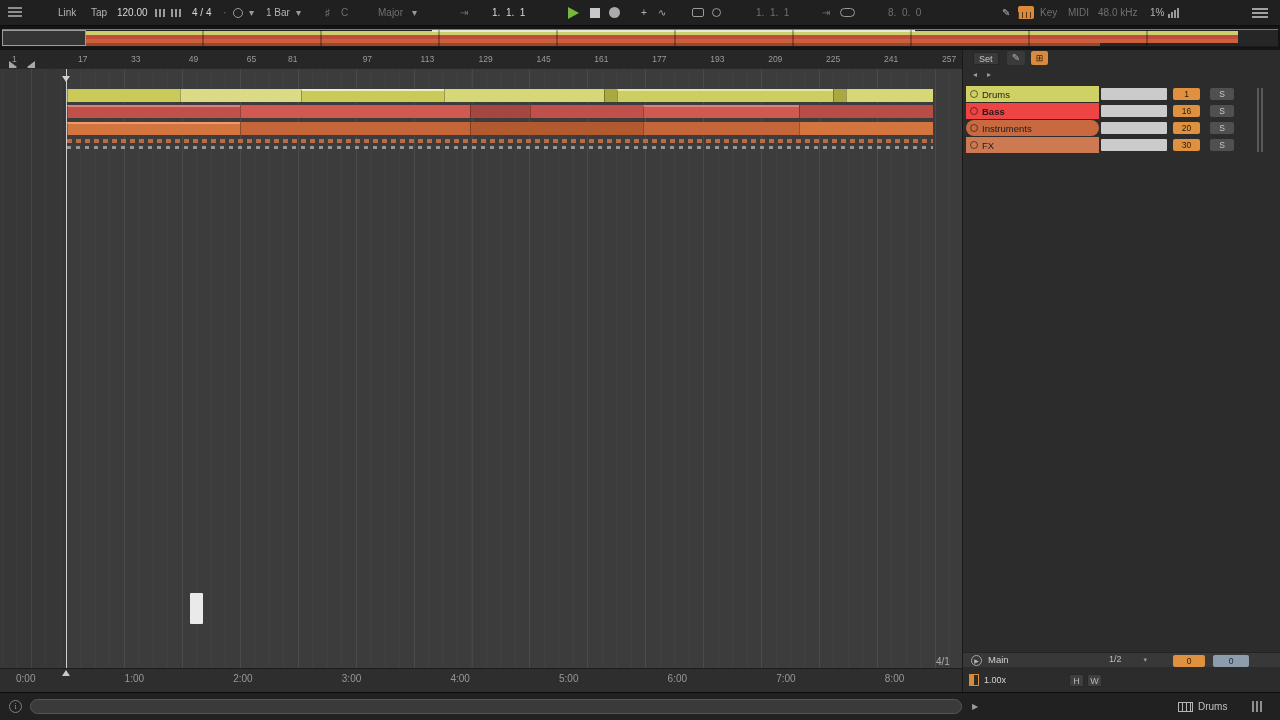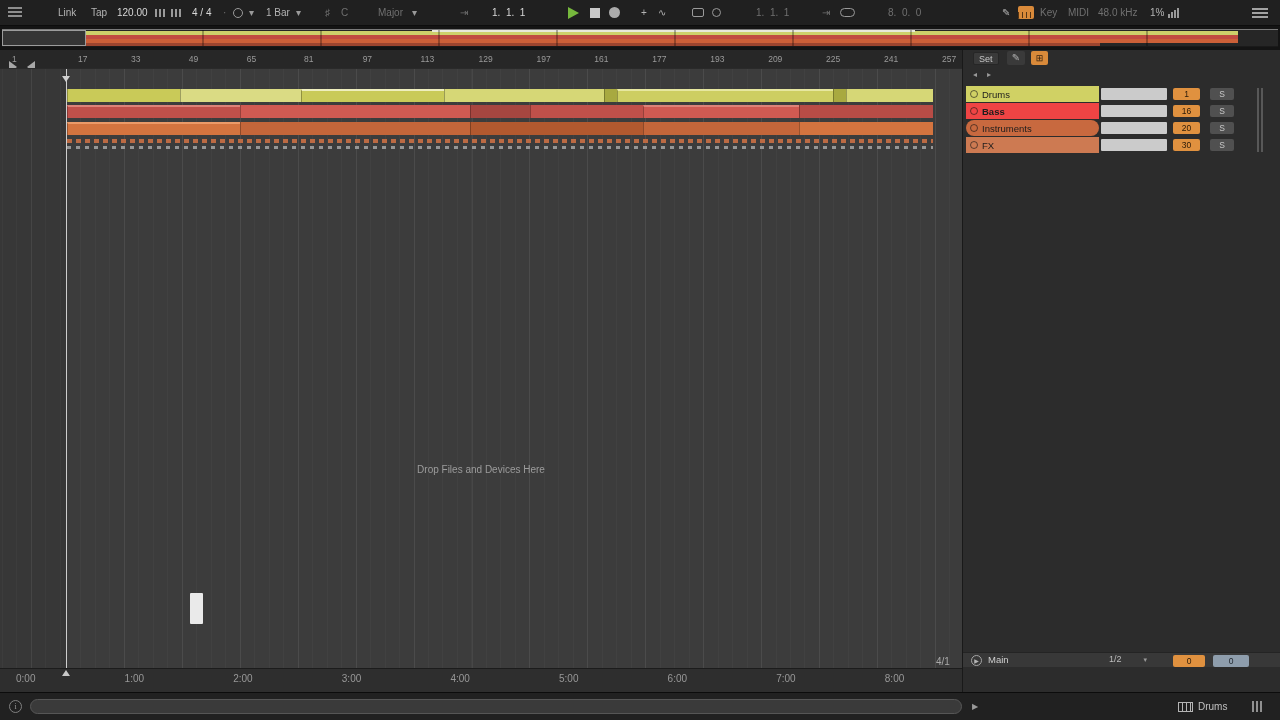--- a/index.html
+++ b/index.html
@@ -178,25 +178,25 @@
     </div>
   <div class="ov-viewbox"></div>
 </div>
 
 <div class="timeline" id="bar-numbers">
     <span style="left: 12px;">1</span>
     <span style="left: 78px;">17</span>
     <span style="left: 130.93px;">33</span>
     <span style="left: 188.86px;">49</span>
     <span style="left: 246.79px;">65</span>
-    <span style="left: 304px;">81</span>
+    <span style="left: 288px;">81</span>
     <span style="left: 362.65px;">97</span>
     <span style="left: 420.58px;">113</span>
     <span style="left: 478.51px;">129</span>
-    <span style="left: 536.44px;">197</span>
+    <span style="left: 536.44px;">145</span>
     <span style="left: 594.37px;">161</span>
     <span style="left: 652.3px;">177</span>
     <span style="left: 710.23px;">193</span>
     <span style="left: 768.16px;">209</span>
     <span style="left: 826.09px;">225</span>
     <span style="left: 884.02px;">241</span>
     <span style="left: 941.95px;">257</span>
   </div>
 <div class="marker r"></div>
 <div class="marker l"></div>
@@ -226,21 +226,20 @@
         <div class="clip" style="left: 0%; width: 20%; background: rgb(212, 116, 63); border-top: 2px solid rgb(235, 154, 104);"></div>
         <div class="clip" style="left: 20%; width: 26.5%; background: rgb(196, 102, 58);"></div>
         <div class="clip" style="left: 46.5%; width: 20%; background: rgb(178, 89, 47);"></div>
         <div class="clip" style="left: 66.5%; width: 18%; background: rgb(196, 102, 58);"></div>
         <div class="clip" style="left: 84.5%; width: 15.5%; background: rgb(212, 116, 63);"></div>
       </div>
       <div class="lane stripes" style="top: 69px;"></div>
     </div>
   <div class="playhead"></div>
   <div class="ph-flag"></div>
-  <div class="drop-hint">Drop Files and Devices Here</div>
   <div class="ghost-clip"></div>
   <span class="grid-label">4/1</span>
 </div>
 
 <div class="right-panel">
   <span class="set-btn">Set</span>
   <span class="tl-pencil">✎</span>
   <span class="tl-follow">⊞</span>
   <span class="nav l">◂</span>
   <span class="nav r">▸</span>
@@ -286,20 +285,26 @@
   <div class="vscroll b"></div>
 
   <div class="main-row">
     <span class="main-icon">▶</span>
     <span class="main-name">Main</span>
     <span class="lane-sel"><span>1/2</span><span class="caret">▾</span></span>
     <span class="pan-btn">0</span>
     <span class="vol-btn">0</span>
   </div>
 
+  <div class="zoom-row">
+    <span class="zoom-icon"></span>
+    <span class="zoom-val">1.00x</span>
+    <span class="hw h">H</span>
+    <span class="hw w">W</span>
+  </div>
 </div>
 
 <div class="bruler" id="time-ruler">
   <div class="bph"></div>
 <span style="left: 16px;">0:00</span>
     <span style="left: 124.6px;">1:00</span>
     <span style="left: 233.2px;">2:00</span>
     <span style="left: 341.8px;">3:00</span>
     <span style="left: 450.4px;">4:00</span>
     <span style="left: 559px;">5:00</span>

